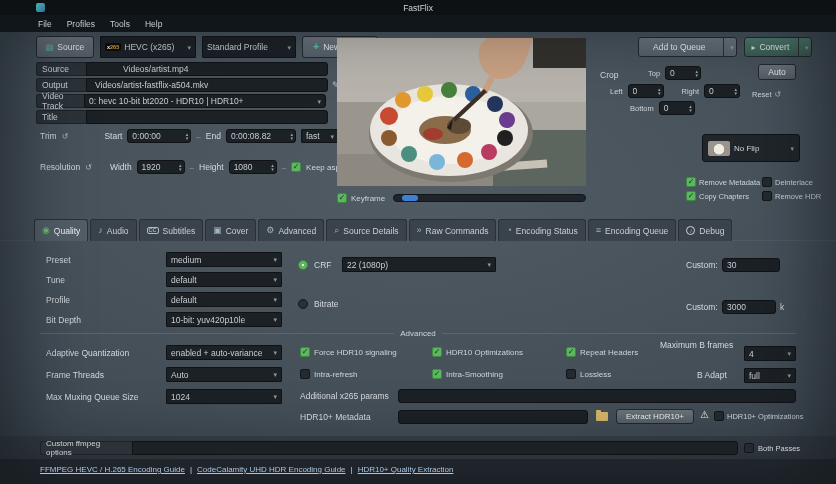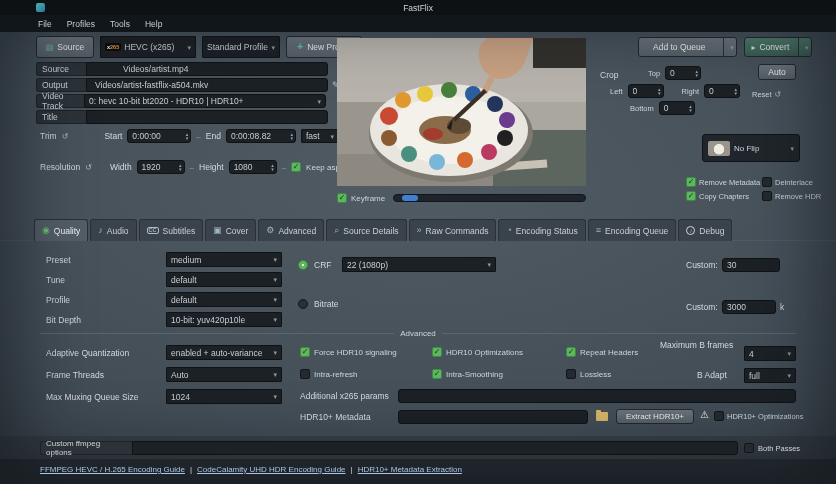--- a/index.html
+++ b/index.html
@@ -92,21 +92,21 @@
       <span>Source</span>
     </div>
     <div class="dd" style="width:96px;height:22px">
       <span class="badge">
           <span>x</span>
           <span class="bnum">265</span>
         </span>
       <span class="tx">HEVC (x265)</span>
       <span class="chev"></span>
     </div>
-    <div class="dd" style="width:78px;height:22px">
+    <div class="dd" style="width:94px;height:22px">
       <span class="tx">Standard Profile</span>
       <span class="chev"></span>
     </div>
     <div class="btn" style="width:76px;height:22px">
       <span class="plusic"></span>
       <span>New Profile</span>
     </div>
   </div>
 
   
@@ -488,16 +488,16 @@
   <div class="row" style="left:744px;top:443px;gap:4px;z-index:2">
     <span class="chk off"></span>
     <span class="xslbl">Both Passes</span>
   </div>
 
   <div class="row" style="left:40px;top:465px;gap:5px;z-index:2">
     <a class="link" href="#">FFMPEG HEVC / H.265 Encoding Guide</a>
     <span class="slbl">|</span>
     <a class="link" href="#">CodeCalamity UHD HDR Encoding Guide</a>
     <span class="slbl">|</span>
-    <a class="link" href="#">HDR10+ Metadata Extraction</a>
+    <a class="link" href="#">HDR10+ Quality Extraction</a>
   </div>
 
 </div>
 
 </body></html>

